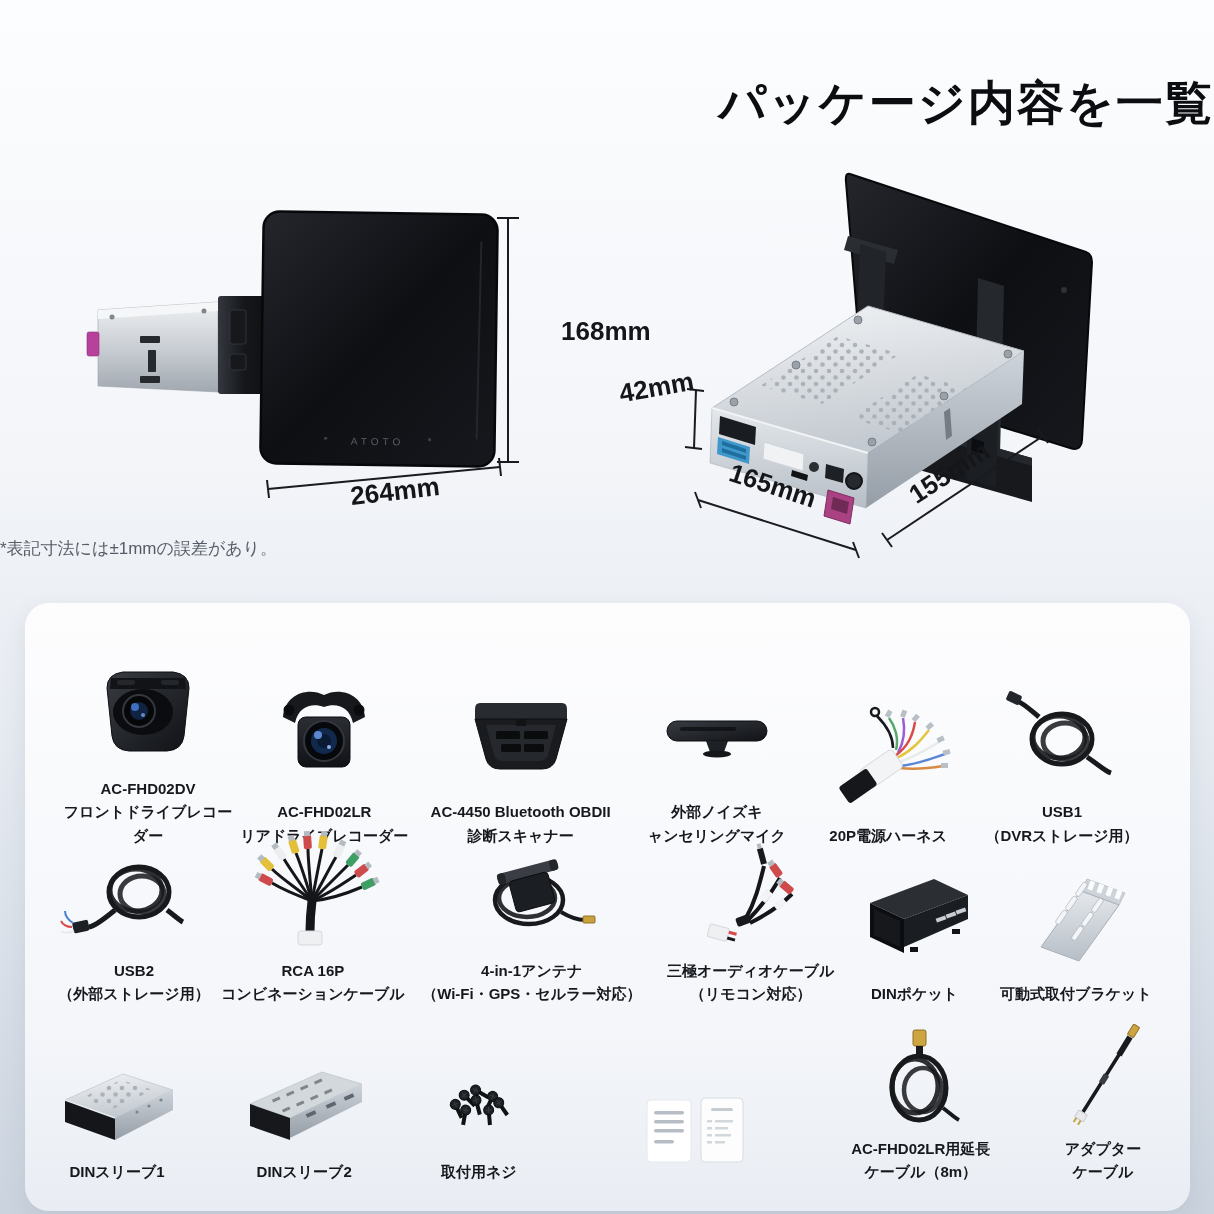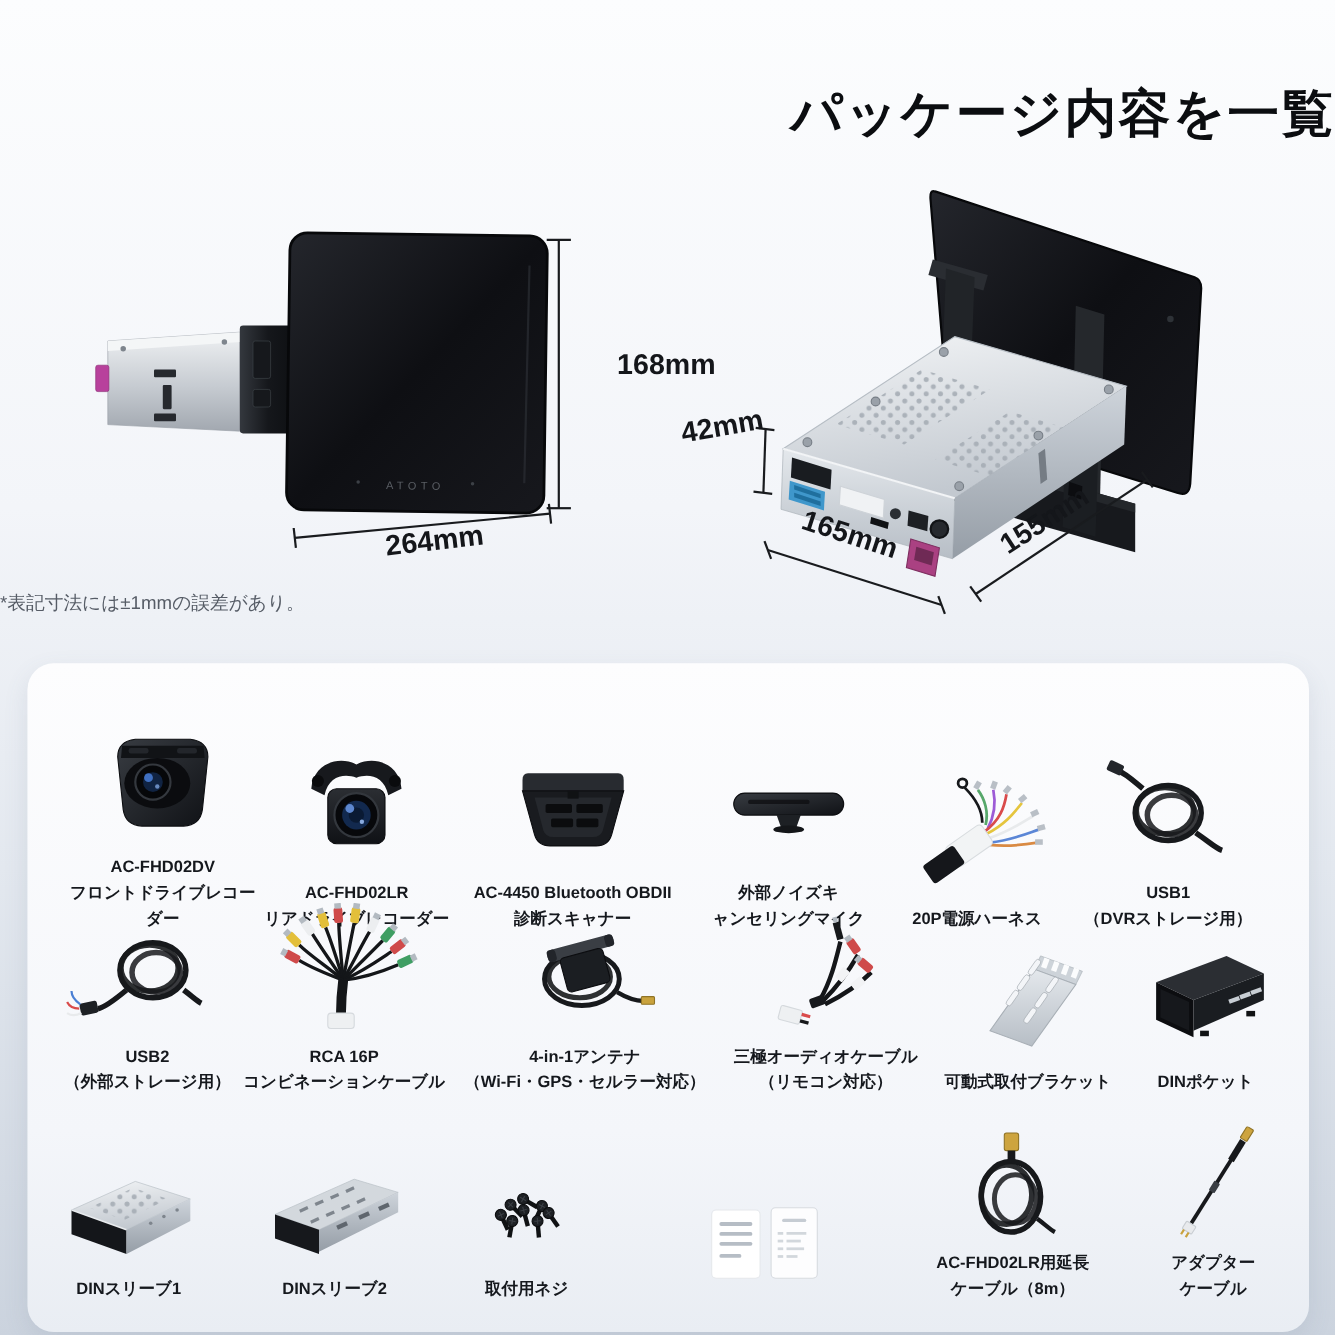--- a/index.html
+++ b/index.html
@@ -19,21 +19,21 @@
   .hero{position:absolute;left:0;top:140px;width:1214px;height:440px;}
   .card{
     position:absolute;left:25px;top:588px;width:1165px;height:608px;
     border-radius:24px;
     background:linear-gradient(180deg,#fdfdfe 0%,#f4f6fa 70%,#e9edf3 100%);
     box-shadow:0 8px 22px rgba(90,105,130,.12);
     margin-top:15px;
   }
   .row{position:absolute;left:0;right:0;display:flex;justify-content:space-between;align-items:flex-end;}
   .row1{top:28px;padding:0 38px;}
-  .row2{top:214px;padding:0 24px;}
+  .row2{top:224px;padding:0 24px;}
   .row3{top:420px;padding:0 22px;}
   .item{display:flex;flex-direction:column;align-items:center;}
   .art{display:flex;align-items:flex-end;justify-content:center;}
   .row1 .art{height:138px;}
   .row2 .art{height:124px;}
   .row3 .art{height:106px;}
   .lbl{
     margin-top:8px;font-size:15px;font-weight:600;line-height:1.55;
     color:#15181d;text-align:center;white-space:pre-line;
   }
@@ -436,20 +436,38 @@
           <g transform="rotate(15 42 98)">
             <rect x="32" y="90" width="20" height="13" rx="2" fill="#eef0f2" stroke="#d5d9dd"></rect>
             <rect x="52" y="92" width="8" height="3" fill="#d94b4b"></rect>
               <rect x="52" y="98" width="8" height="3" fill="#17191c"></rect>
           </g>
         </svg>
       </div>
       <div class="lbl">三極オーディオケーブル
 （リモコン対応）</div>
     </div>
+    <div class="item" style="width:140px">
+      <div class="art">
+        <svg width="150" height="115" viewBox="0 0 150 115">
+          <polygon points="30,44 94,20 128,36 64,60" fill="#2b2e33"></polygon>
+          <polygon points="30,44 64,60 64,94 30,78" fill="#0c0d10"></polygon>
+          <polygon points="34,50 60,62 60,88 34,76" fill="#16181c"></polygon>
+          <polygon points="64,60 128,36 128,60 64,88" fill="#1a1d21"></polygon>
+          <g fill="#c8ced4">
+            <rect x="96" y="58" width="10" height="4" transform="rotate(-20 101 60)"></rect>
+            <rect x="106" y="54" width="10" height="4" transform="rotate(-20 111 56)"></rect>
+            <rect x="116" y="50" width="10" height="4" transform="rotate(-20 121 52)"></rect>
+          </g>
+          <rect x="70" y="88" width="8" height="5" fill="#101214"></rect>
+            <rect x="112" y="70" width="8" height="5" fill="#101214"></rect>
+        </svg>
+      </div>
+      <div class="lbl">DINポケット</div>
+    </div>
     <div class="item" style="width:180px">
       <div class="art">
         <svg width="150" height="115" viewBox="0 0 150 115">
           <polygon points="80,32 118,46 124,34 86,20" fill="#cdd3d9" stroke="#a8afb6" stroke-width="0.6"></polygon>
           <g fill="#fbfcfd">
             <rect x="88" y="22" width="5" height="9" transform="rotate(20 90 26)"></rect>
             <rect x="97" y="25" width="5" height="9" transform="rotate(20 99 29)"></rect>
             <rect x="106" y="28" width="5" height="9" transform="rotate(20 108 32)"></rect>
             <rect x="115" y="31" width="5" height="9" transform="rotate(20 117 35)"></rect>
           </g>
@@ -458,38 +476,20 @@
             <rect x="52" y="56" width="16" height="5" rx="2.5" transform="rotate(-55 60 58)"></rect>
             <rect x="62" y="42" width="16" height="5" rx="2.5" transform="rotate(-55 70 44)"></rect>
             <rect x="72" y="28" width="16" height="5" rx="2.5" transform="rotate(-55 80 30)"></rect>
             <rect x="68" y="72" width="16" height="5" rx="2.5" transform="rotate(-55 76 74)"></rect>
             <rect x="78" y="58" width="16" height="5" rx="2.5" transform="rotate(-55 86 60)"></rect>
             <rect x="88" y="44" width="16" height="5" rx="2.5" transform="rotate(-55 96 46)"></rect>
           </g>
         </svg>
       </div>
       <div class="lbl">可動式取付ブラケット</div>
-    </div>
-    <div class="item" style="width:140px">
-      <div class="art">
-        <svg width="150" height="115" viewBox="0 0 150 115">
-          <polygon points="30,44 94,20 128,36 64,60" fill="#2b2e33"></polygon>
-          <polygon points="30,44 64,60 64,94 30,78" fill="#0c0d10"></polygon>
-          <polygon points="34,50 60,62 60,88 34,76" fill="#16181c"></polygon>
-          <polygon points="64,60 128,36 128,60 64,88" fill="#1a1d21"></polygon>
-          <g fill="#c8ced4">
-            <rect x="96" y="58" width="10" height="4" transform="rotate(-20 101 60)"></rect>
-            <rect x="106" y="54" width="10" height="4" transform="rotate(-20 111 56)"></rect>
-            <rect x="116" y="50" width="10" height="4" transform="rotate(-20 121 52)"></rect>
-          </g>
-          <rect x="70" y="88" width="8" height="5" fill="#101214"></rect>
-            <rect x="112" y="70" width="8" height="5" fill="#101214"></rect>
-        </svg>
-      </div>
-      <div class="lbl">DINポケット</div>
     </div>
   </div>
 
   <div class="row row3">
     <div class="item" style="width:140px">
       <div class="art">
         <svg width="140" height="100" viewBox="0 0 140 100">
           <polygon points="18,48 76,22 126,38 68,66" fill="url(#gMetalTop)" stroke="#b6bdc4" stroke-width="0.6"></polygon>
           <polygon points="34,46 74,28 106,38 66,57" fill="url(#pHoles)" opacity="0.9"></polygon>
           <polygon points="18,48 68,66 68,88 18,70" fill="#14161a"></polygon>

